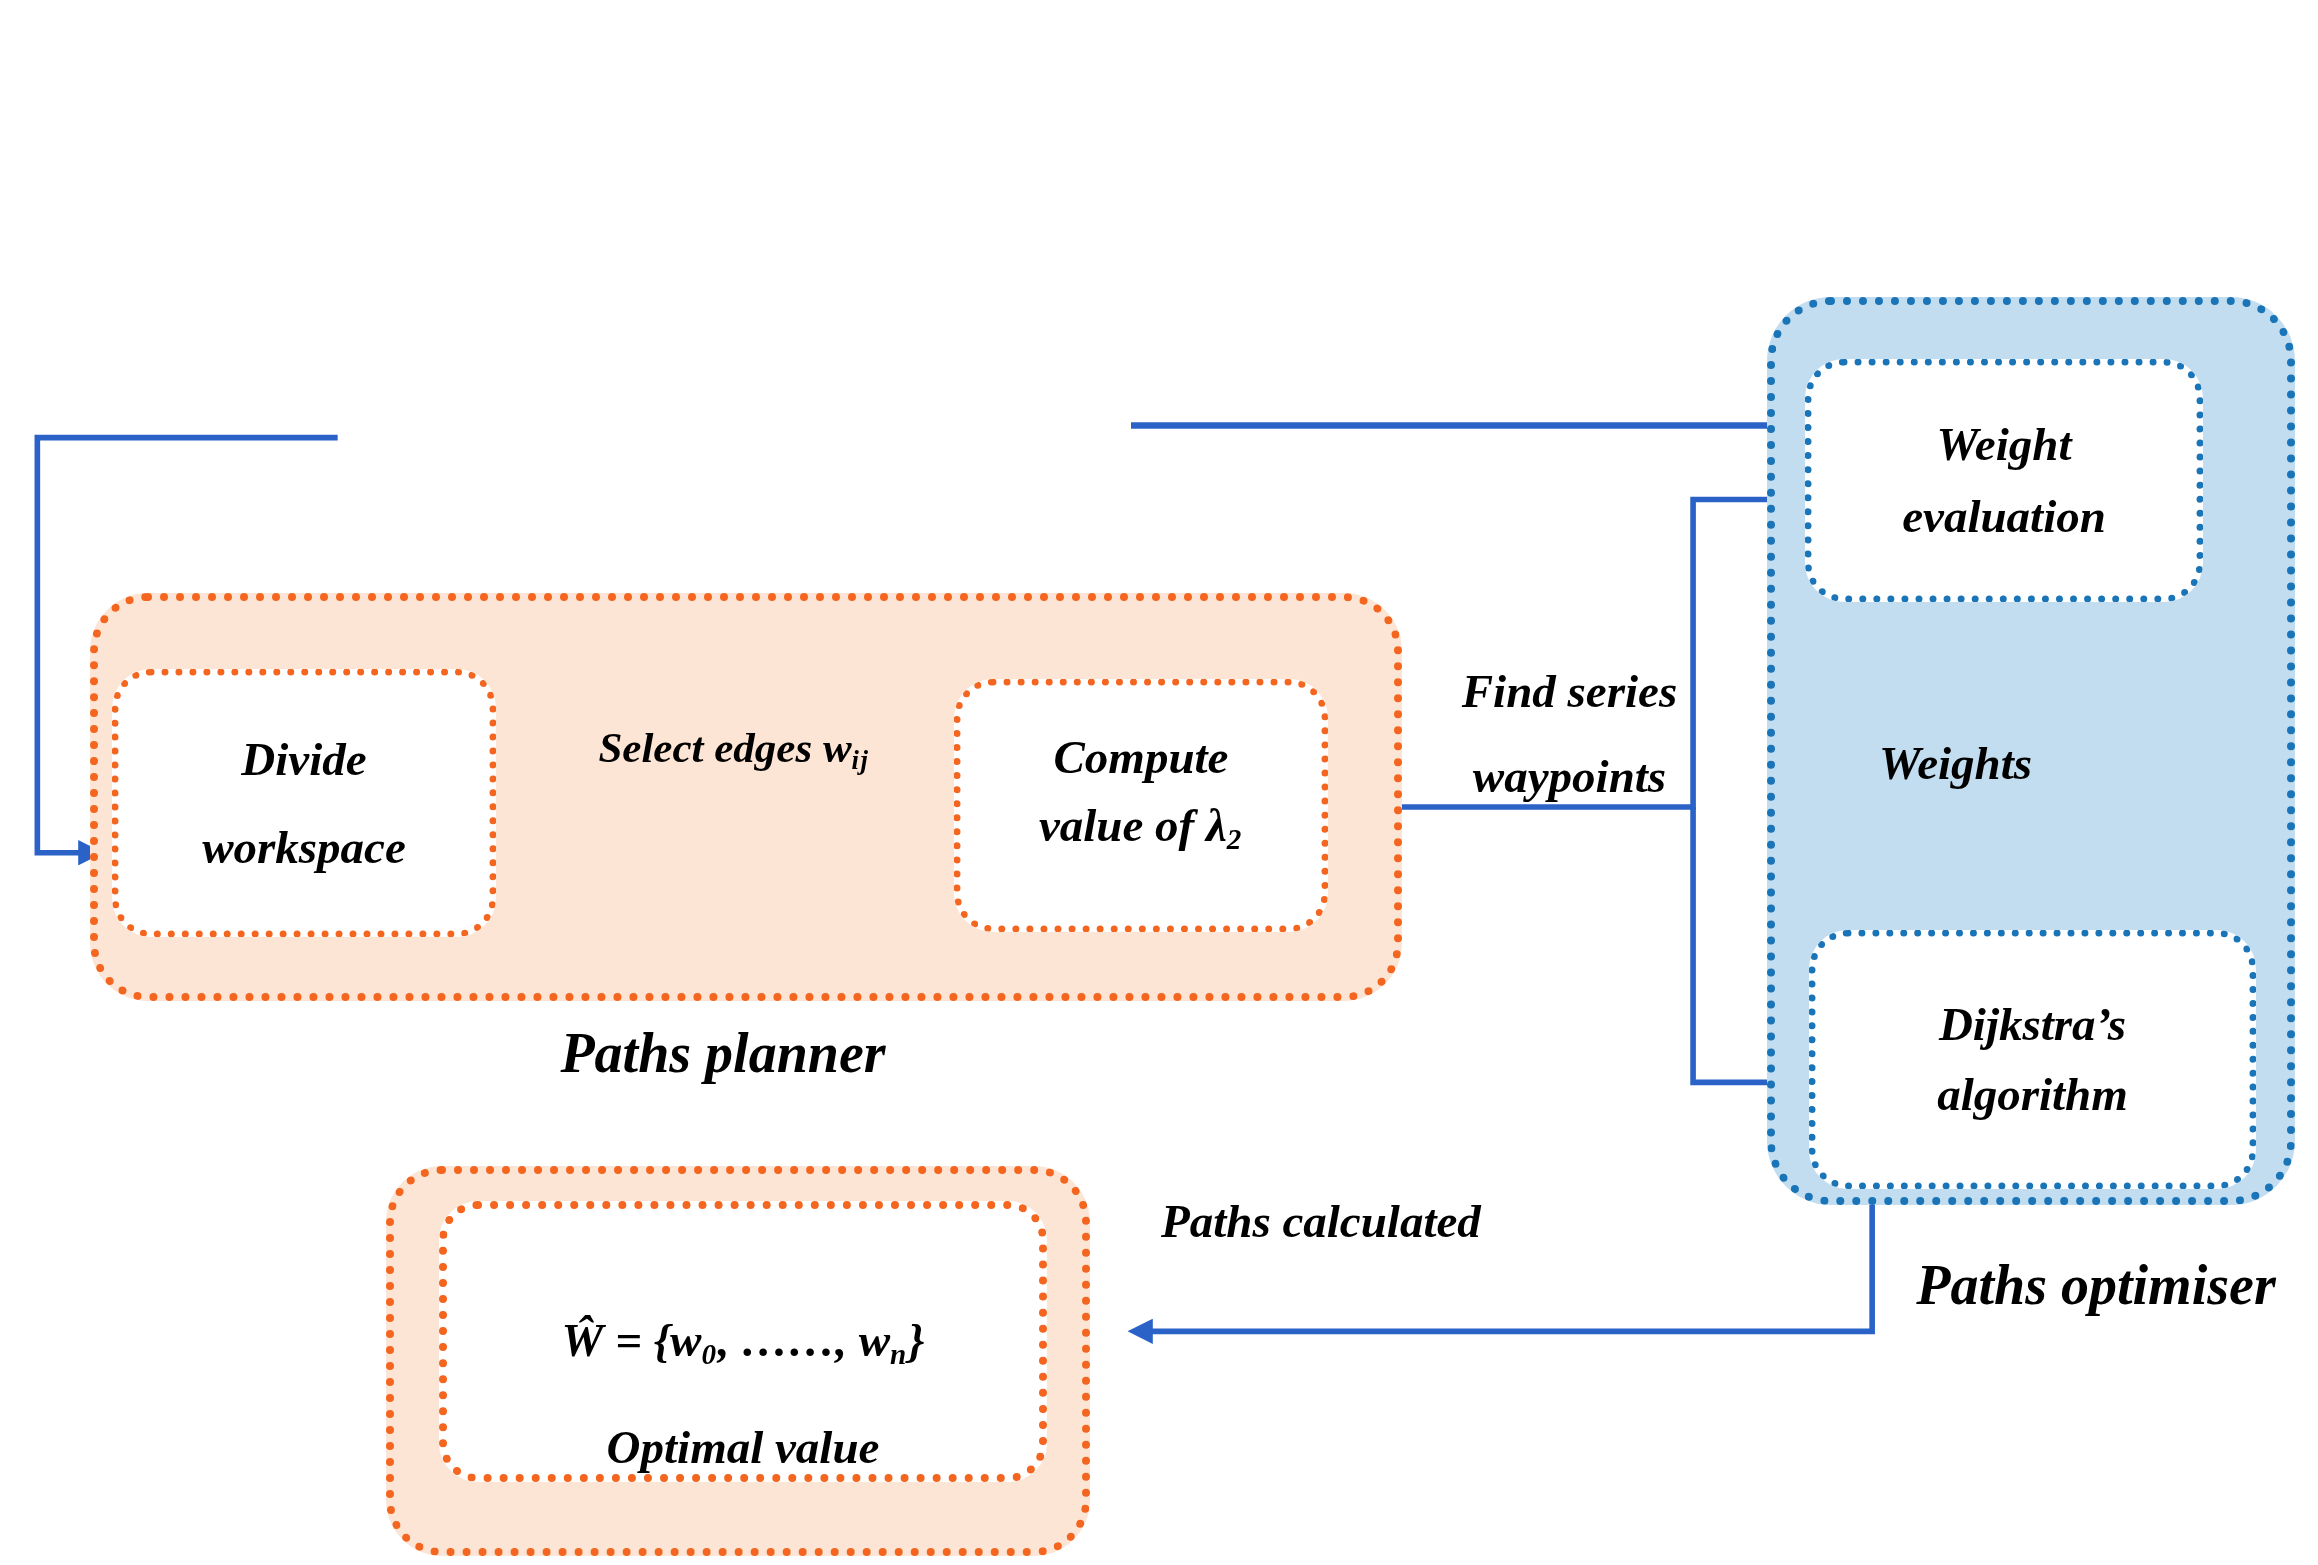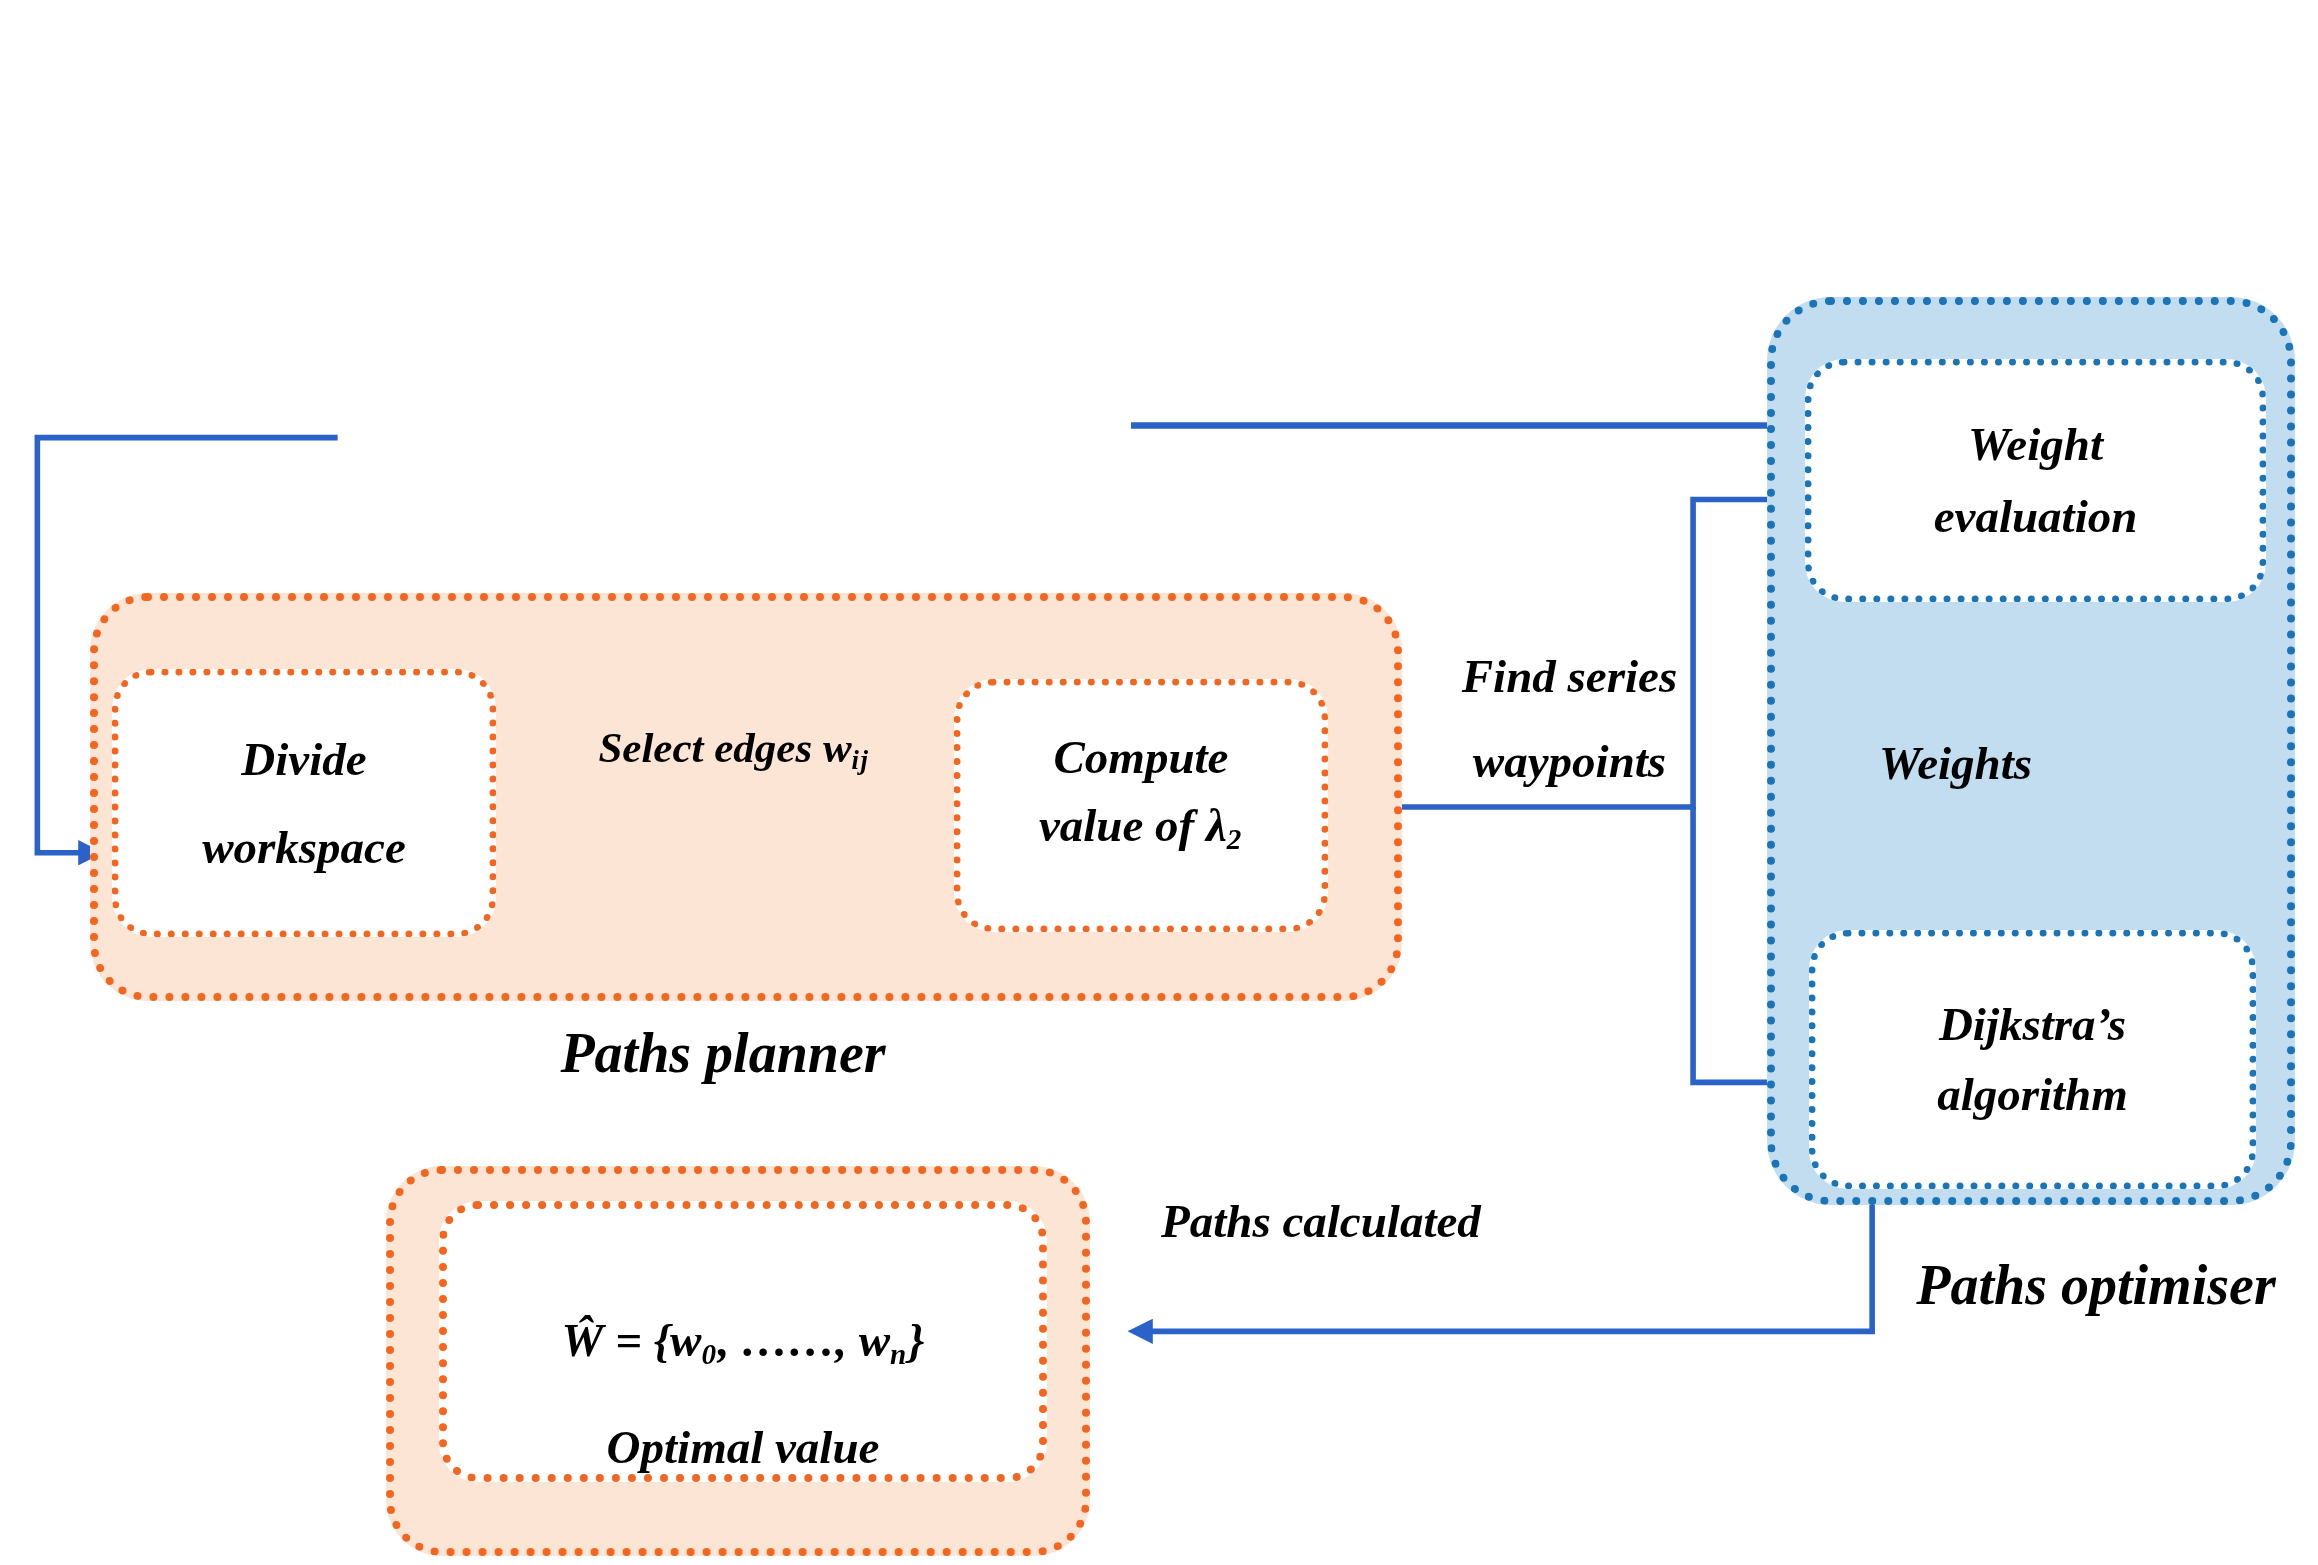--- a/index.html
+++ b/index.html
@@ -70,28 +70,28 @@
 
   <div class="abs lbl fs54" style="left:533px;top:724px;width:402px;text-align:center;"><span>Select edges w</span><span class="sb">ij</span></div>
 
   <div class="abs inner-orange center" style="left:954px;top:679px;width:374px;height:253px;row-gap:16px;padding-bottom:24px;">
     <div class="lbl fs58">Compute</div>
     <div class="lbl fs58"><span>value of λ</span><span class="sb">2</span></div>
   </div>
 
   <div class="abs lbl fs60" style="left:522px;top:1022px;width:402px;text-align:center;">Paths planner</div>
 
-  <div class="abs lbl fs58" style="left:1393px;top:634px;width:353px;text-align:center;line-height:1.8;">
+  <div class="abs lbl fs58" style="left:1393px;top:649px;width:353px;text-align:center;line-height:1.8;">
     <div>Find series</div>
     <div>waypoints</div>
   </div>
 
   <div class="abs cont-blue" style="left:1767px;top:297px;width:528px;height:908px;"></div>
 
-  <div class="abs inner-blue center" style="left:1805px;top:359px;width:461px;height:243px;row-gap:19px;">
+  <div class="abs inner-blue center" style="left:1805px;top:359px;width:398px;height:243px;row-gap:19px;">
     <div class="lbl fs58">Weight</div>
     <div class="lbl fs58">evaluation</div>
   </div>
 
   <div class="abs lbl fs58" style="left:1855px;top:737px;width:201px;text-align:center;">Weights</div>
 
   <div class="abs inner-blue center" style="left:1809px;top:930px;width:447px;height:259px;row-gap:17.7px;">
     <div class="lbl fs58">Dijkstra’s</div>
     <div class="lbl fs58">algorithm</div>
   </div>

